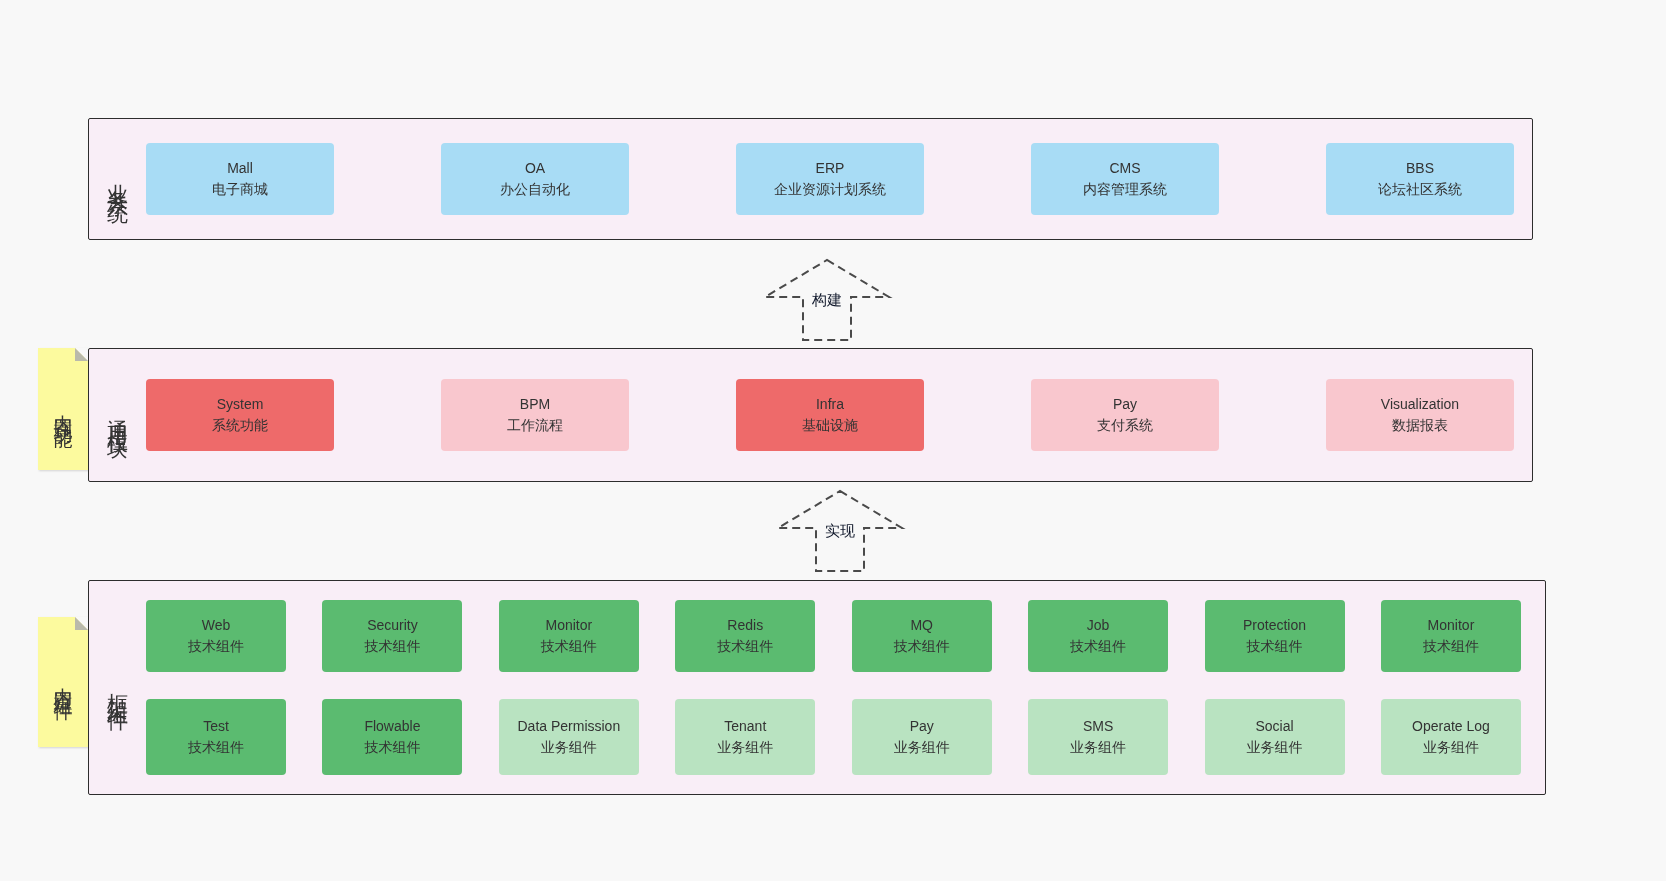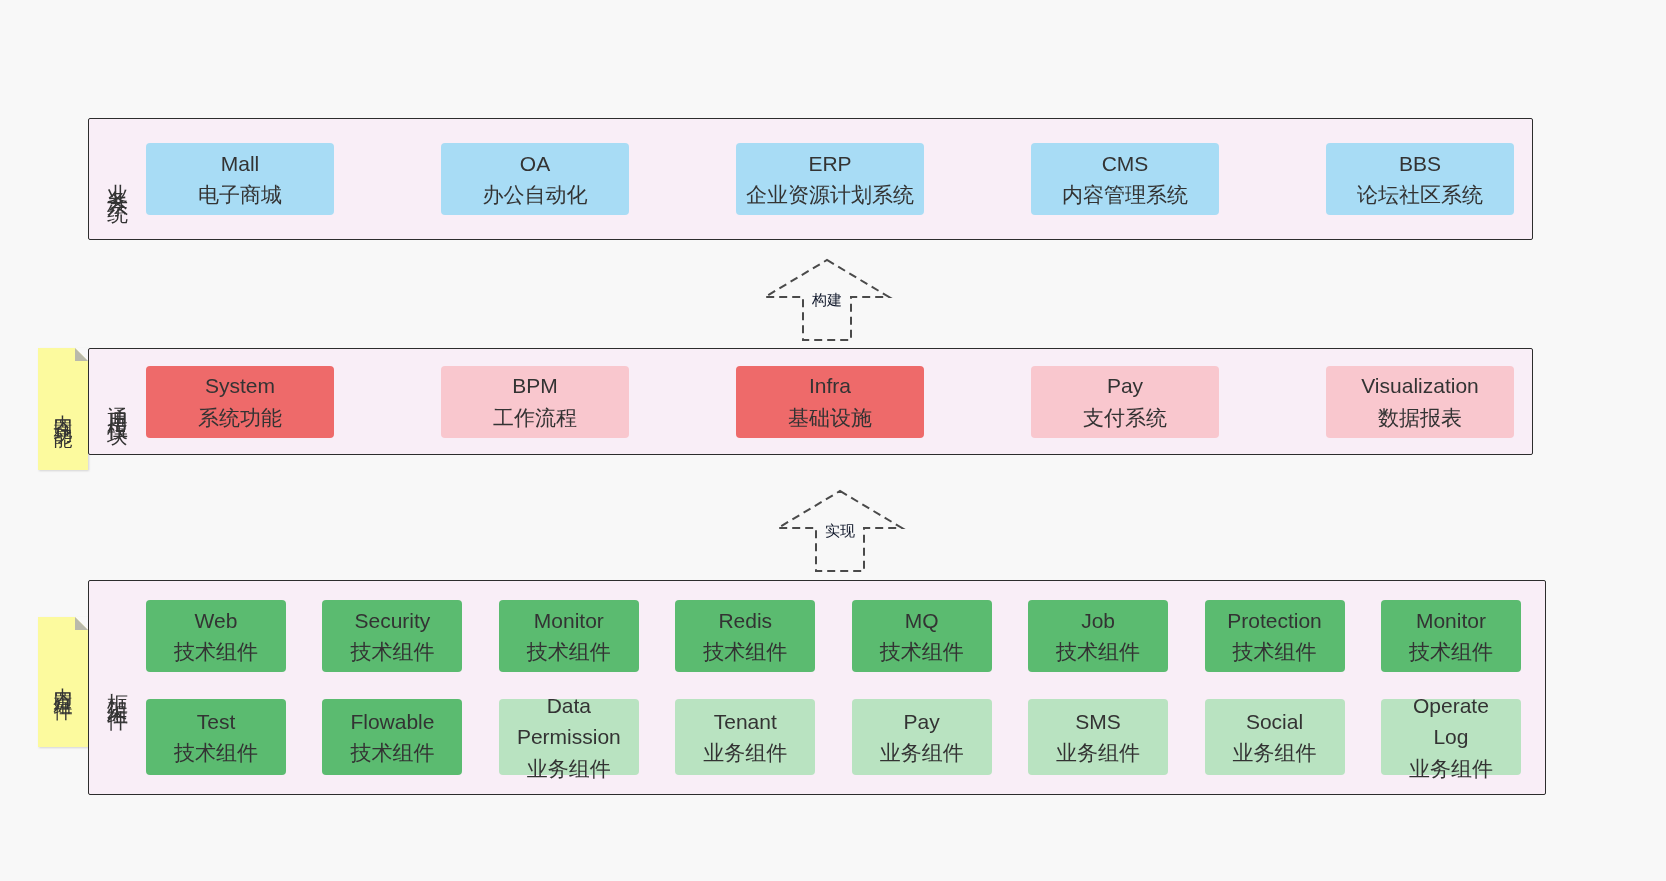--- a/index.html
+++ b/index.html
@@ -48,21 +48,21 @@
   
   .box{
     width:188px;
     height:72px;
     border-radius:4px;
     display:flex;
     flex-direction:column;
     align-items:center;
     justify-content:center;
     text-align:center;
-    font-size:21px;
+    font-size:14px;
     line-height:1.5;
     color:#333;
   }
   .box-blue{background:#a8dcf5;}
   .box-red{background:#ee6a6a;}
   .box-pink{background:#f9c7ce;}
   .box-green{background:#5bbb70;}
   .box-lightgreen{background:#b9e3c1;}
   
   .grid{
@@ -176,21 +176,21 @@
     <svg viewBox="0 0 136 86" width="136" height="86">
       <path d="M68 3 L130 40 L92 40 L92 83 L44 83 L44 40 L6 40 Z"></path>
     </svg>
     <span class="arrow-label">构建</span>
   </div>
 
   <div class="sticky" style="left:38px;top:348px;height:122px;">
     <span>内置功能</span>
   </div>
 
-  <div class="layer" style="left:88px;top:348px;width:1445px;height:107px;">
+  <div class="layer" style="left:88px;top:348px;width:1445px;height:134px;">
     <div class="layer-label">
       <span>通用模块</span>
     </div>
     <div class="boxes">
       <div class="box box-red">
         <span class="box-title">System</span>
         <span class="box-subtitle">系统功能</span>
       </div>
       <div class="box box-pink">
         <span class="box-title">BPM</span>

